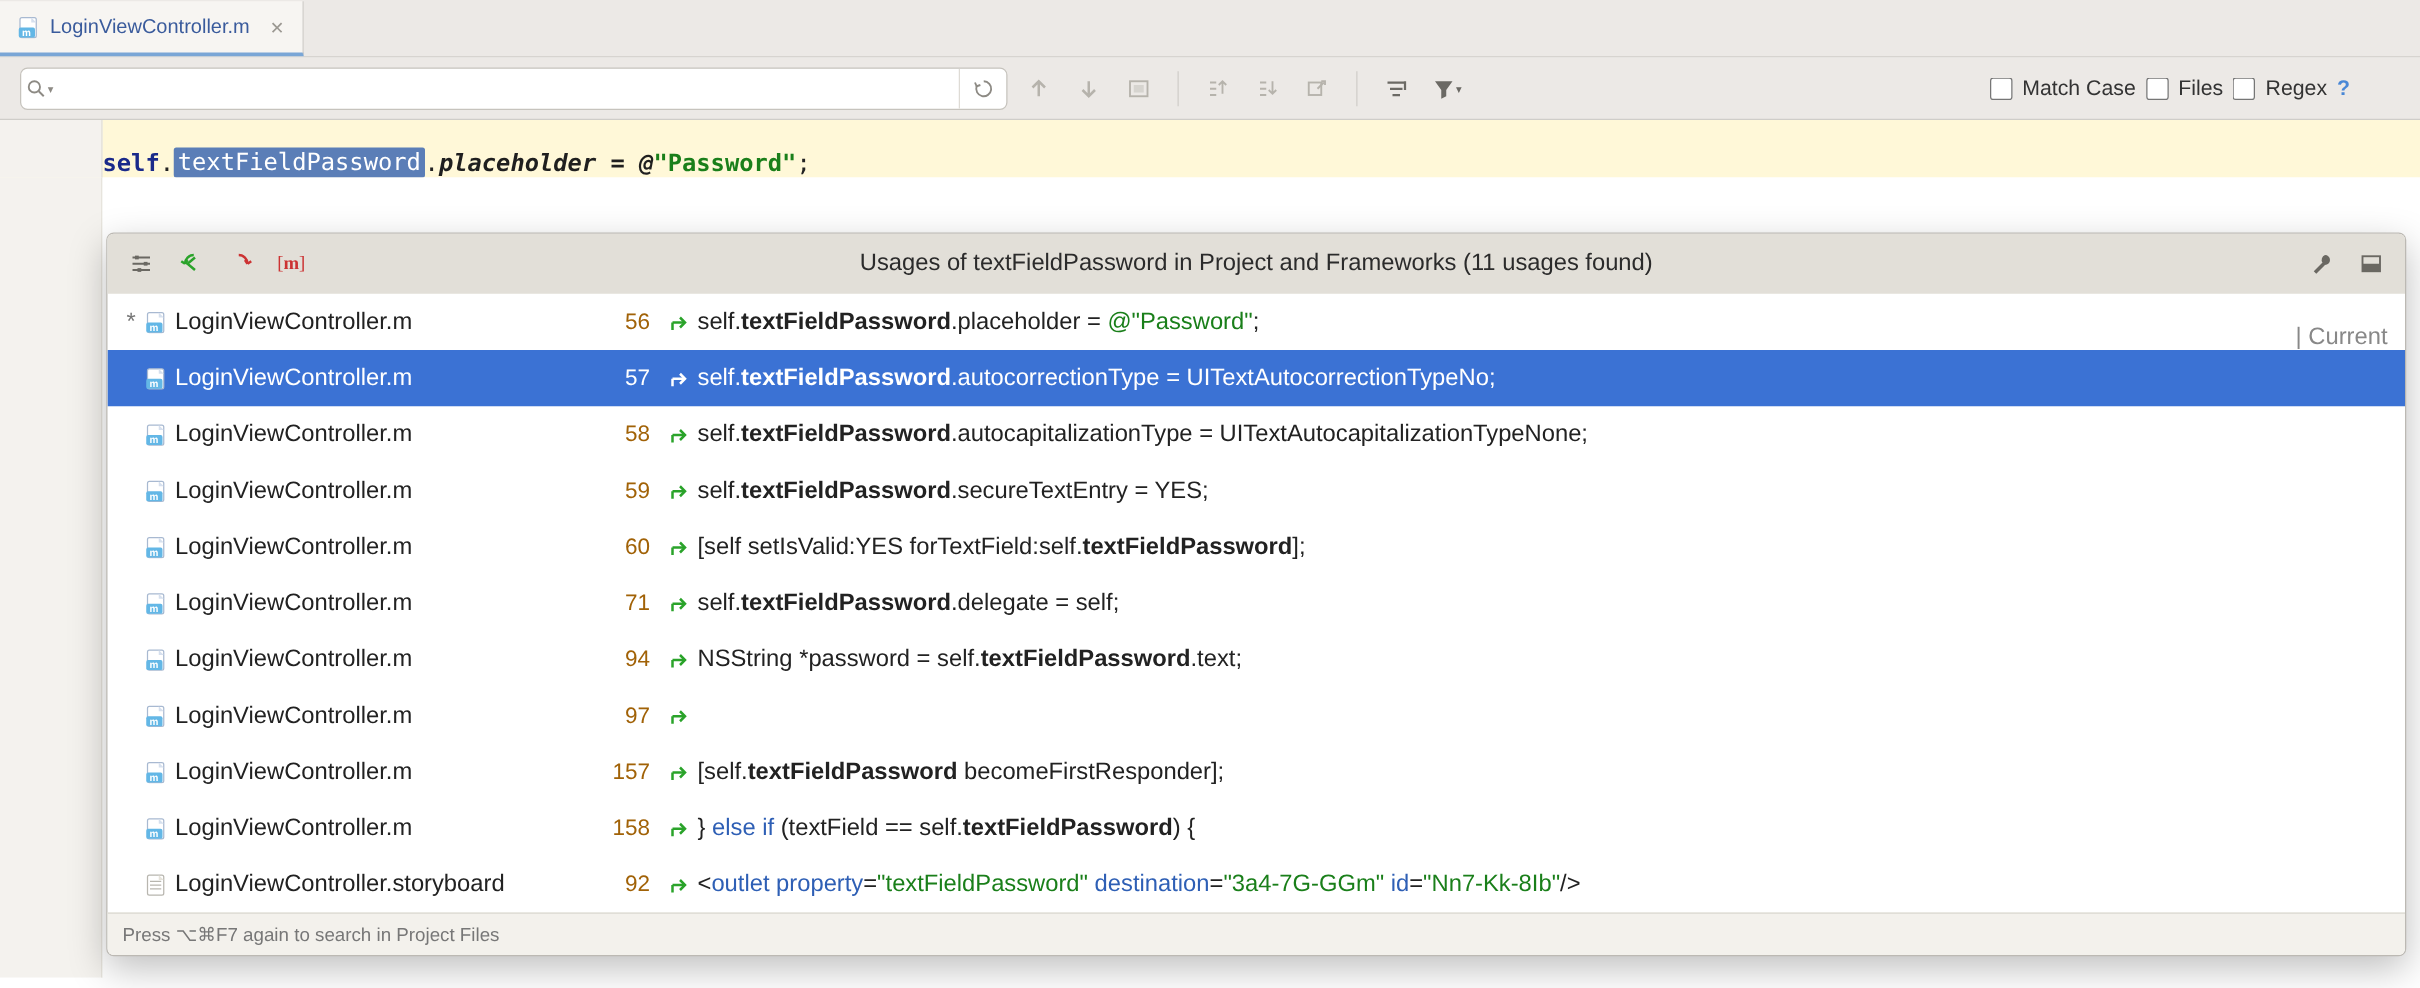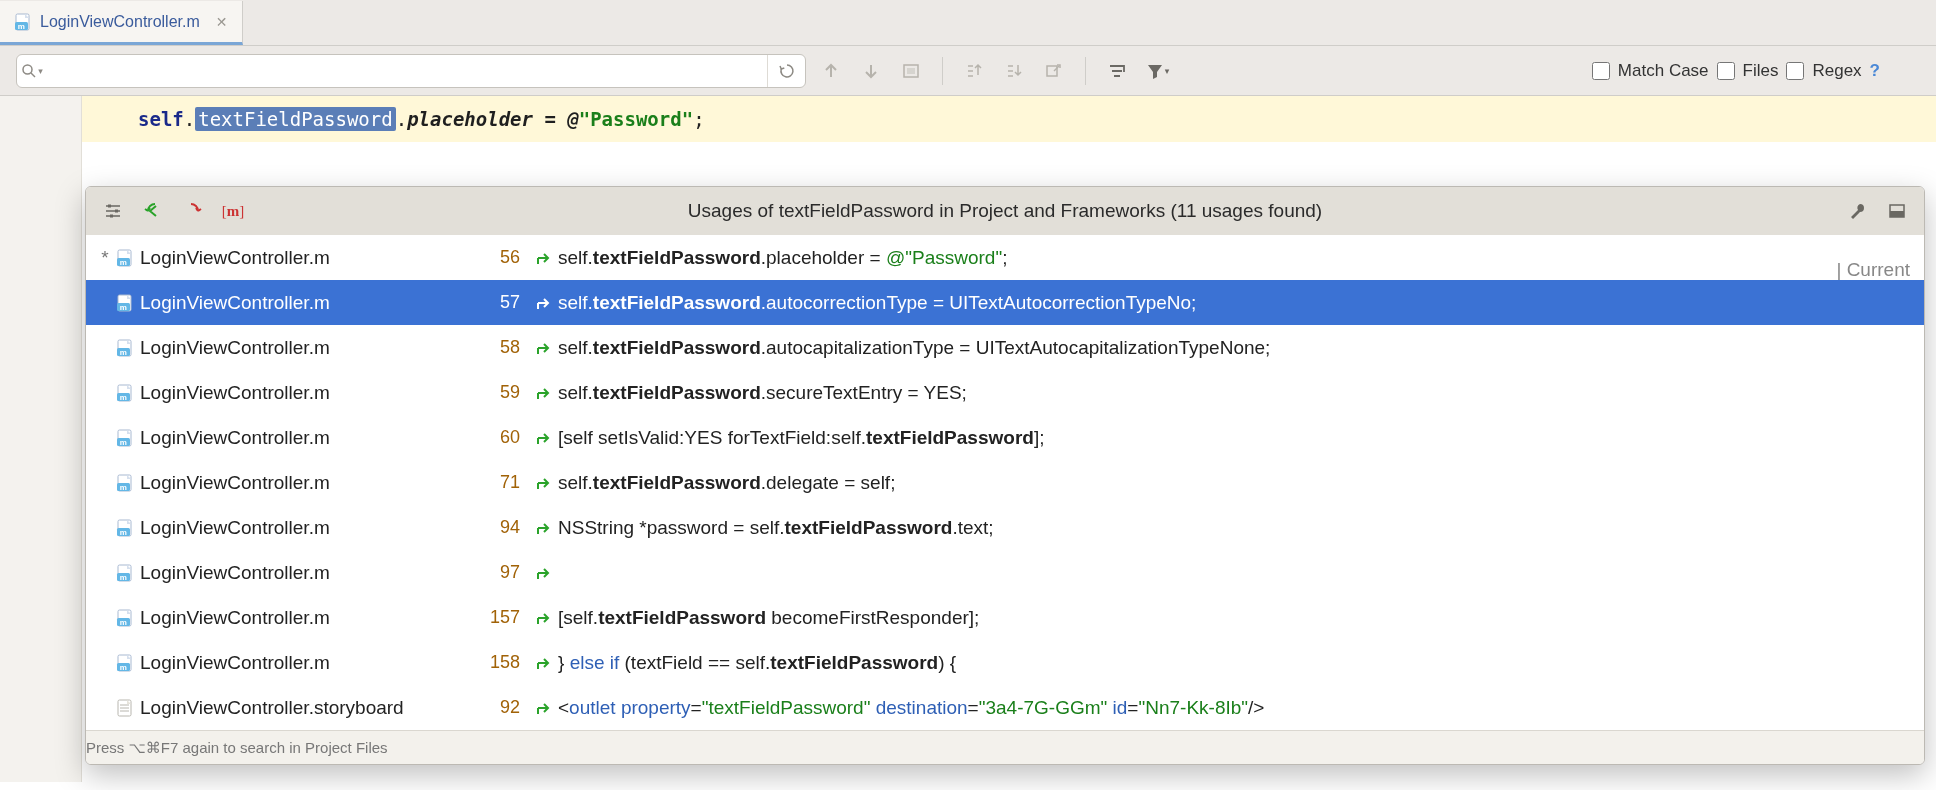--- a/index.html
+++ b/index.html
@@ -126,24 +126,23 @@
     background: #fff8d8;
   }
   .gutter {
     width: 82px;
     background: #f4f2ee;
     border-right: 1px solid #e2dfd8;
   }
   .codeline {
     flex: 1;
     display: flex;
-    align-items: center;
+    align-items: flex-end;
     font-family: ui-monospace, Menlo, Consolas, monospace;
     font-size: 19px;
-    padding-left: 56px;
   }
   .codeline .kw { color: #1a2a8a; font-weight: 600; }
   .codeline .sel { background: #5b7eb7; color: #fff; padding: 1px 3px; border-radius: 2px; }
   .codeline .prop { color: #1f1f1f; font-weight: 600; font-style: italic; }
   .codeline .str { color: #1a7f1a; font-weight: 600; }
 
   
   .popup {
     position: absolute;
     left: 85px;
@@ -239,21 +238,21 @@
     padding-left: 10px;
     margin-top: 25px;
   }
 
   .popup-foot {
     height: 34px;
     background: #f3f1ec;
     border-top: 1px solid #dad7d0;
     display: flex;
     align-items: center;
-    padding-left: 0;
+    padding-left: 12px;
     font-size: 15px;
     color: #777;
   }
 
   
   .green-arrow path { stroke: #2aa32a; fill: none; stroke-width: 2; }
   .red-arrow path   { stroke: #c33; fill: none; stroke-width: 2; }
 </style>
 </head>
 <body>

